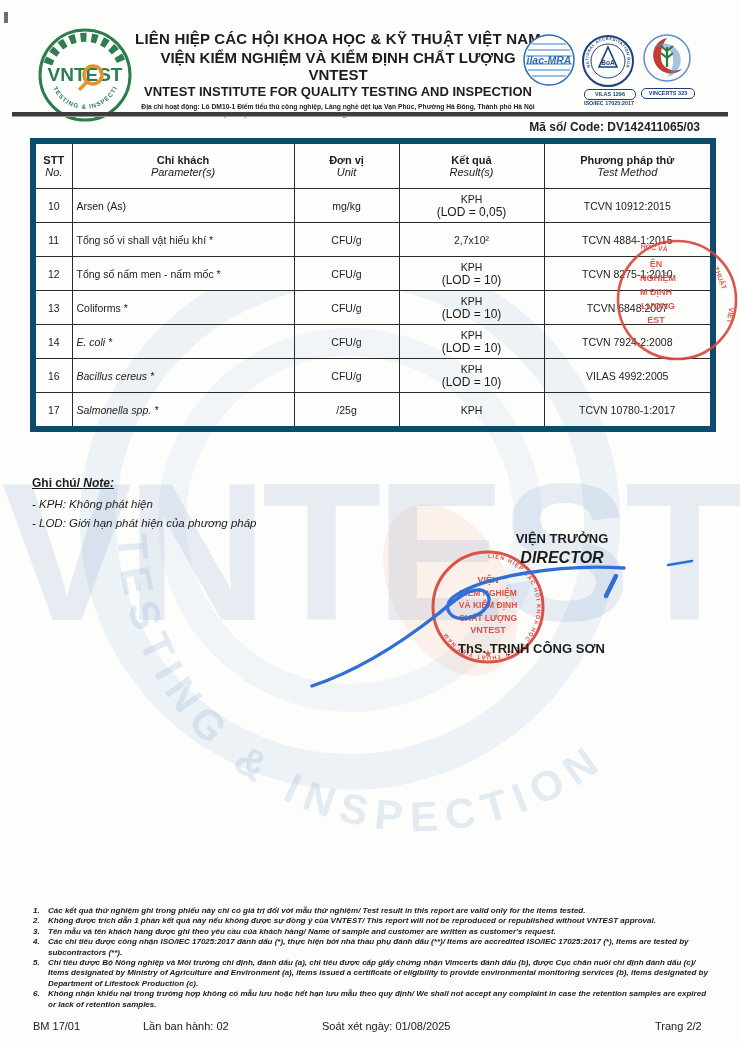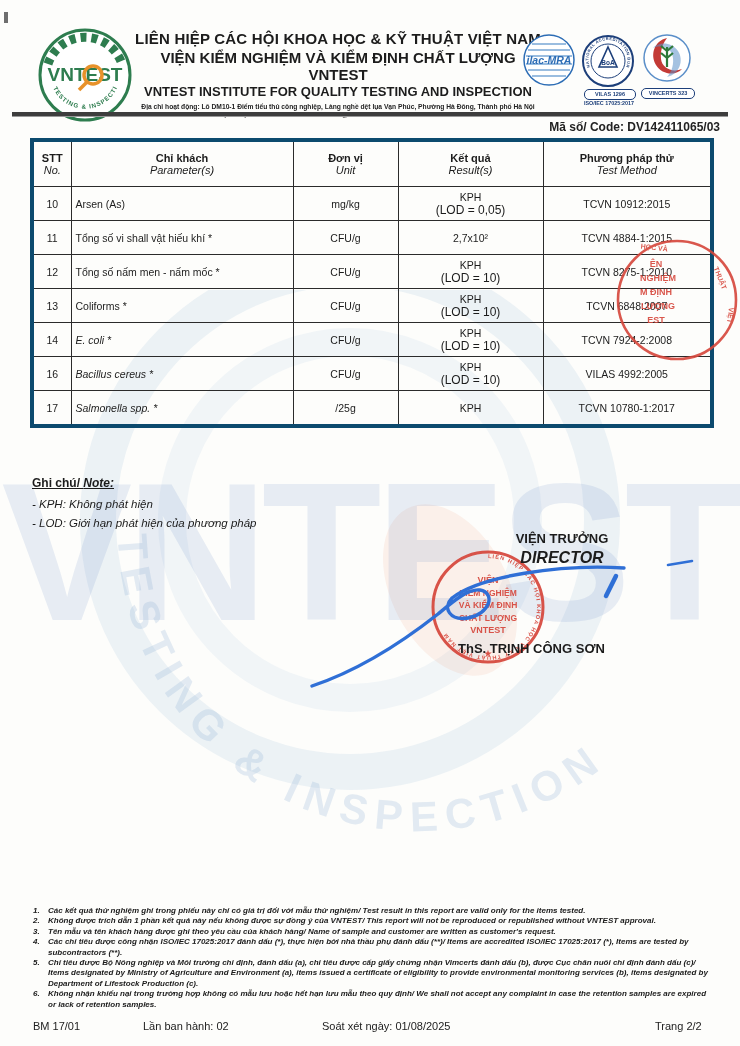--- a/index.html
+++ b/index.html
@@ -12,27 +12,27 @@
   .hdr-line1{font-size:15px;font-weight:bold;letter-spacing:.2px;}
   .hdr-line2{font-size:15px;font-weight:bold;margin-top:2px;}
   .hdr-line3{font-size:13px;font-weight:600;margin-top:1px;}
   .hdr-line4{font-size:6.7px;font-weight:bold;margin-top:4px;color:#222;}
   .hdr-line5{font-size:6.7px;font-weight:bold;margin-top:1px;color:#222;}
   .acc-logo{position:absolute;}
   .badge{position:absolute;border:1px solid #1d3f7a;border-radius:5px;color:#1d3f7a;
          font-size:5.5px;font-weight:bold;text-align:center;line-height:9px;height:9px;background:#fff;}
   .iso-text{position:absolute;color:#1d3f7a;font-size:5.4px;font-weight:bold;text-align:center;}
   .hrule{position:absolute;left:12px;top:112px;width:716px;height:4px;background:#3d3d3d;border-bottom:1px solid #999;}
-  .code-line{position:absolute;right:20px;top:120px;font-size:12px;font-weight:600;color:#222;}
+  .code-line{position:absolute;right:40px;top:120px;font-size:12px;font-weight:600;color:#222;}
   
   table.results{position:absolute;left:30px;top:138px;width:680px;border-collapse:collapse;
                 table-layout:fixed;z-index:2;background:transparent;}
   table.results th,table.results td{border:1px solid #2b2b2b;padding:0 4px;font-size:10.5px;
                 vertical-align:middle;background:transparent;}
-  table.results{border:4px solid #0c4a6e;}
+  table.results{border:6px solid #0c4a6e;}
   thead th{background:#d7e8f5;height:44px;}
   .h-vi{font-weight:bold;font-size:11px;}
   .h-en{font-style:italic;font-size:11px;font-weight:normal;margin-top:0;}
   tbody td{height:33px;text-align:center;}
   td.c-param{text-align:left;padding-left:7px;}
   td.c-param.it{font-style:italic;}
   .res2{font-size:12px;}
   
   .note-title{position:absolute;left:32px;top:476px;font-size:12px;font-weight:bold;z-index:2;}
   .note-title u span.en{font-style:italic;}

